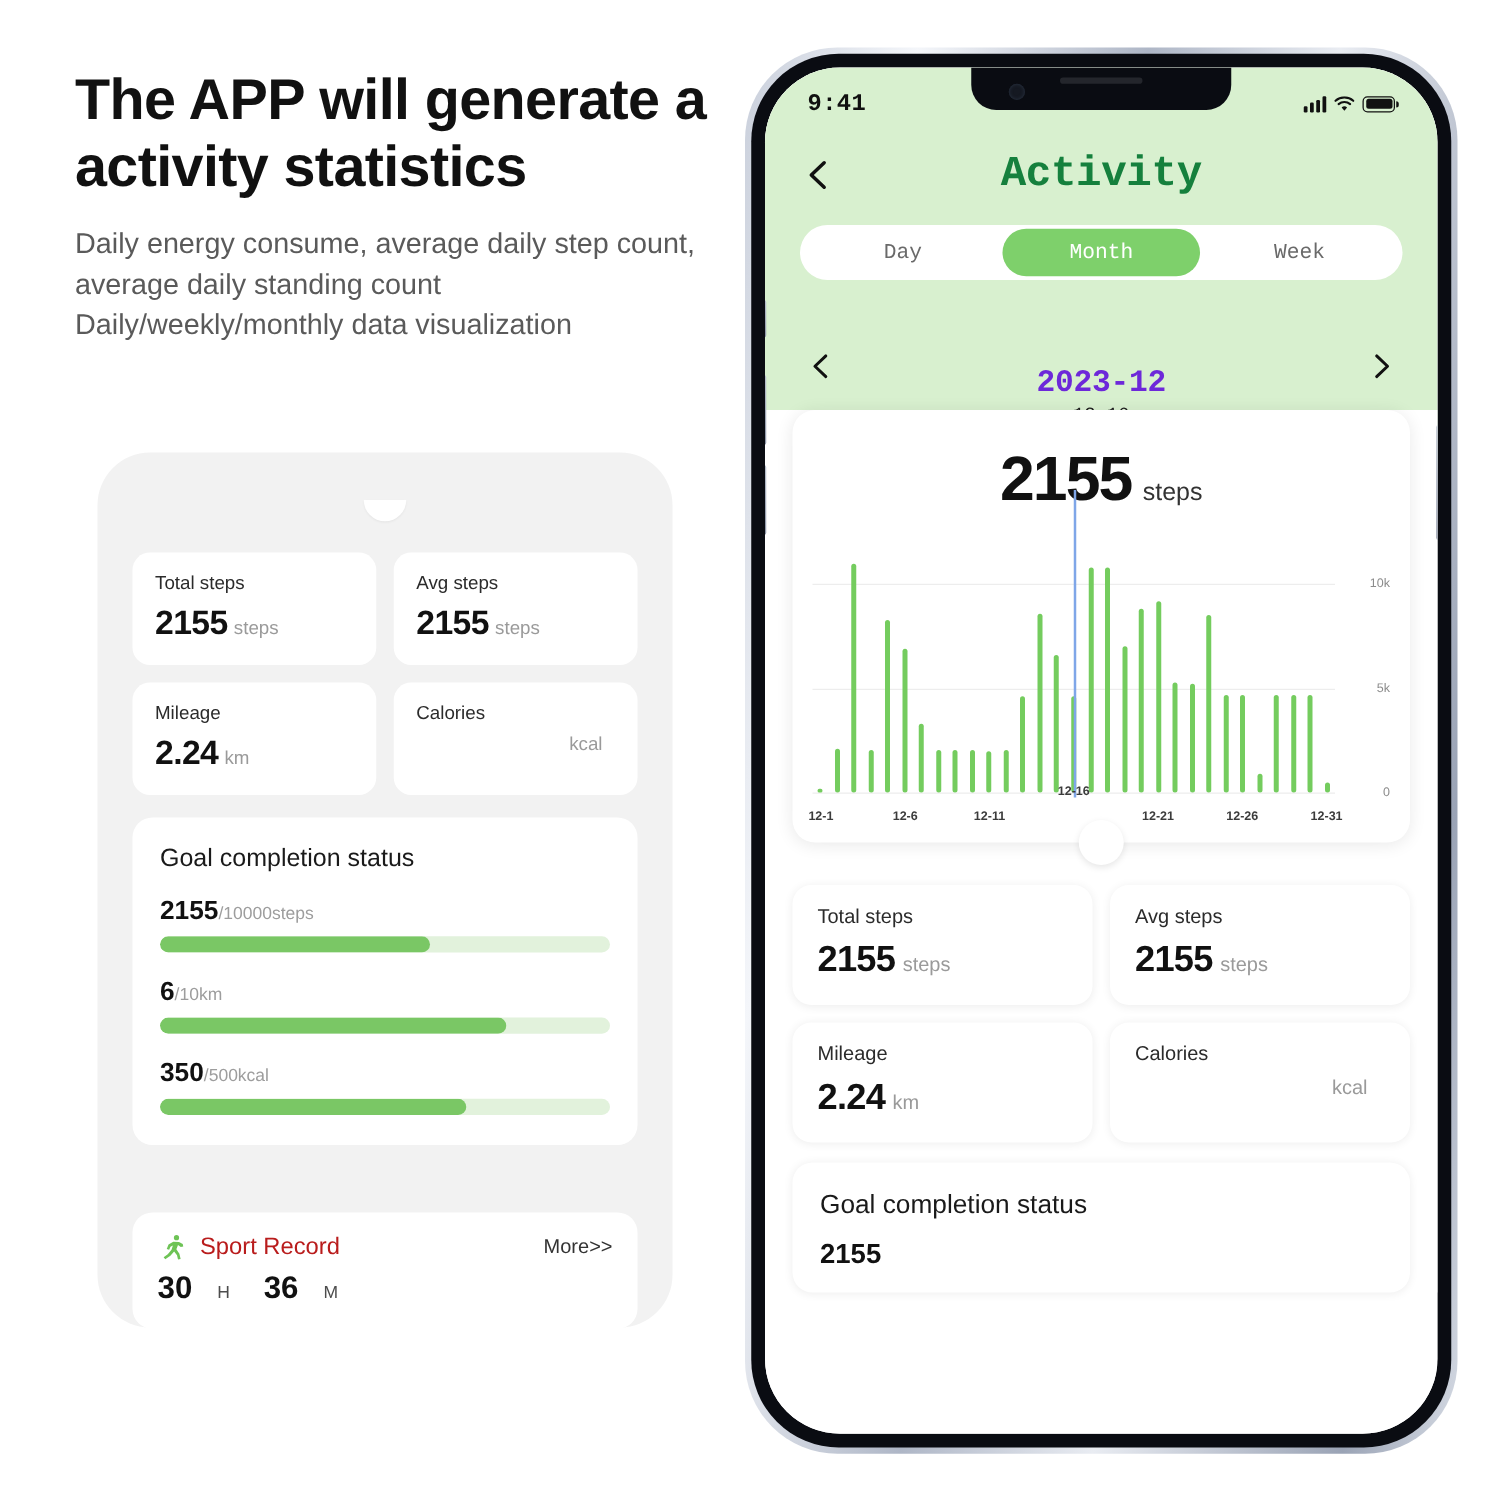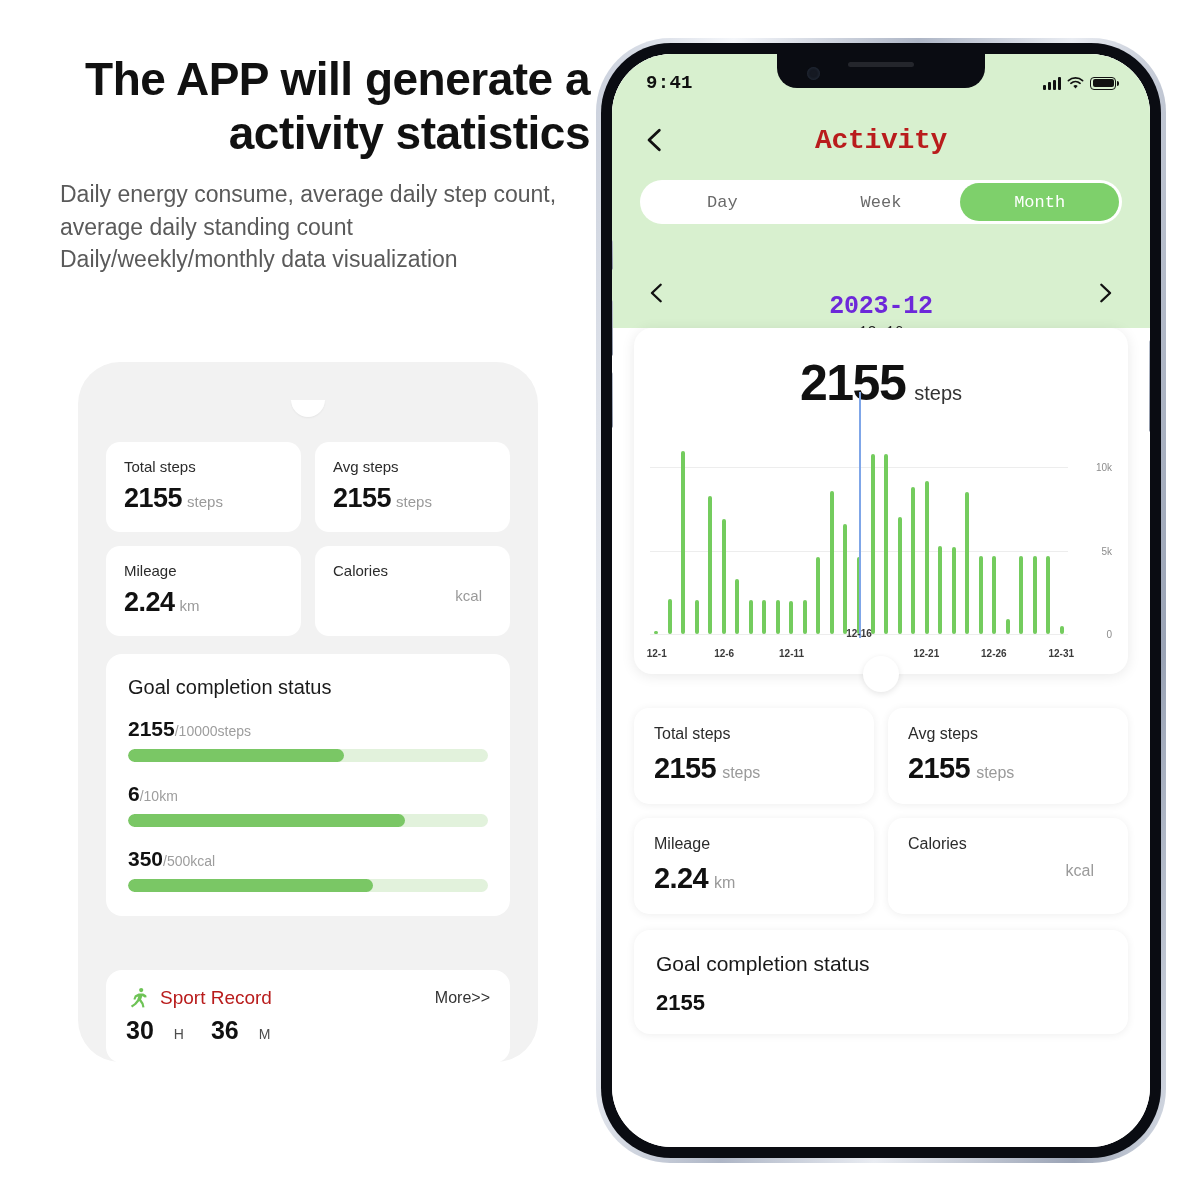--- a/index.html
+++ b/index.html
@@ -19,21 +19,20 @@
   }
   .headline {
     position: absolute;
     left: 60px; top: 52px;
     width: 530px;
     font-size: 46px;
     font-weight: 800;
     line-height: 1.18;
     letter-spacing: -0.5px;
     color: #111111;
-    text-align: right;
   }
   .subcopy {
     position: absolute;
     left: 60px; top: 178px;
     width: 510px;
     font-size: 23px;
     line-height: 1.42;
     color: #5a5a5a;
   }
 
@@ -269,23 +268,23 @@
     align-items: center;
     justify-content: center;
     margin-top: 16px;
   }
   .nav-back {
     position: absolute;
     left: 30px;
     width: 26px; height: 26px;
   }
   .nav-title {
-    font-size: 28px;
+    font-size: 34px;
     font-weight: 700;
-    color: #b91c1c;
+    color: #15803d;
     letter-spacing: -0.3px;
   }
 
   .segmented {
     margin: 12px 28px 0 28px;
     height: 44px;
     background: #ffffff;
     border-radius: 22px;
     display: flex;
     align-items: flex-end;
@@ -581,22 +580,22 @@
 
           <div class="navbar">
             <svg class="nav-back" viewBox="0 0 24 24">
               <path d="M16 3 L6.5 12 L16 21" stroke="#111" stroke-width="2.6" fill="none" stroke-linecap="round" stroke-linejoin="round"></path>
             </svg>
             <div class="nav-title">Activity</div>
           </div>
 
           <div class="segmented">
             <div class="seg">Day</div>
+            <div class="seg active">Month</div>
             <div class="seg">Week</div>
-            <div class="seg active">Month</div>
           </div>
 
           <div class="datenav">
             <svg class="date-arrow" viewBox="0 0 24 24">
               <path d="M16 3 L6.5 12 L16 21" stroke="#111" stroke-width="2.6" fill="none" stroke-linecap="round" stroke-linejoin="round"></path>
             </svg>
             <div class="date-center">
               <div class="date-main">2023-12</div>
               <div class="date-sub">12-16</div>
             </div>

